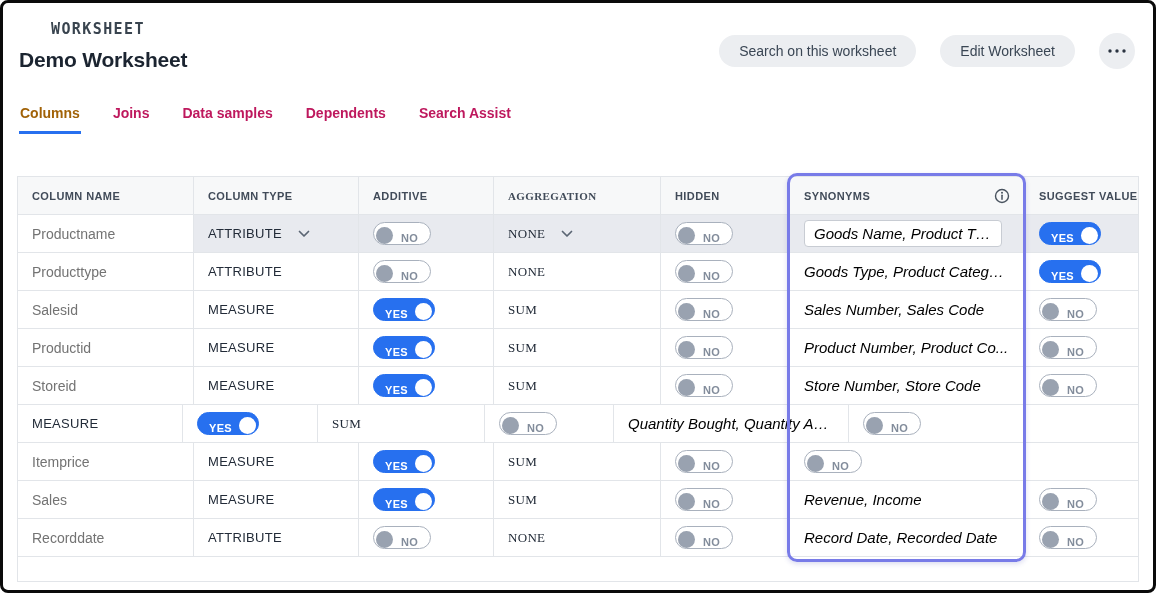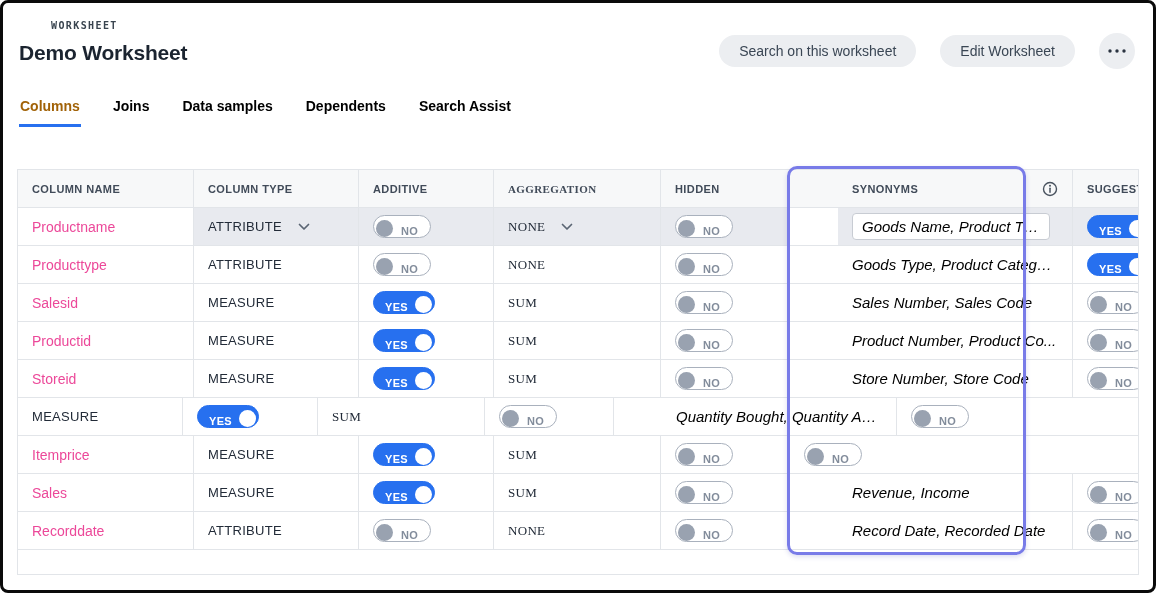--- a/index.html
+++ b/index.html
@@ -12,21 +12,21 @@
   .frame {
     position:absolute; inset:0;
     width:1156px; height:593px;
     border:3px solid #0a0a0a; border-radius:8px;
     background:#ffffff; overflow:hidden;
   }
   
   .hdr { position:relative; padding:17px 18px 0 16px; }
   .eyebrow {
     font-family:"DejaVu Sans Mono", monospace;
-    font-size:10px; font-weight:700; letter-spacing:1.4px;
+    font-size:15px; font-weight:700; letter-spacing:1.4px;
     color:#39444f;
     padding-left:32px;
   }
   .title {
     margin-top:10px;
     font-size:21px; font-weight:700; color:#1b2430; letter-spacing:-0.2px;
   }
   .actions { position:absolute; top:30px; right:18px; display:flex; align-items:center; gap:24px; }
   .pill-btn {
     border:none; cursor:pointer;
@@ -39,43 +39,43 @@
     border:none; cursor:pointer;
     background:#eceef1; color:#2a3340;
     width:36px; height:36px; border-radius:50%;
     font-size:13px; font-weight:700; letter-spacing:1px;
     display:flex; align-items:center; justify-content:center;
   }
   
   .tabs { display:flex; gap:31px; padding-left:16px; margin-top:33px; }
   .tab {
     border:none; background:transparent; cursor:pointer;
-    font-family:inherit; font-size:14px; font-weight:600; color:#000000;
+    font-family:inherit; font-size:14px; font-weight:600; color:#be185d;
     padding:0 1px 10px 1px; border-bottom:3px solid transparent;
   }
   .tab.active { color:#a16207; border-bottom-color:#2770ef; }
   
   .table-wrap { position:relative; margin:42px 14px 0 14px; }
   .tbl { border:1px solid #e2e5e9; background:#fff; }
   .trow { display:flex; height:38px; border-bottom:1px solid #e2e5e9; background:#fff; }
   .trow.head { background:#f7f8f9; }
   .cell {
     display:flex; align-items:center;
     padding:0 14px; height:100%;
     border-right:1px solid #e2e5e9;
     overflow:hidden; white-space:nowrap;
   }
   .cell:last-child { border-right:none; }
-  .c0{width:176px;} .c1{width:165px;} .c2{width:135px;} .c3{width:167px;font-family:Liberation Serif, serif;} .c4{width:129px;} .c5{width:235px;margin-left:48px;} .c6{flex:1;}
+  .c0{width:176px;} .c1{width:165px;} .c2{width:135px;} .c3{width:167px;font-family:Liberation Serif, serif;} .c4{width:129px;} .c5{width:235px;} .c6{flex:1;}
   .head .cell {
     font-size:11px; font-weight:700; letter-spacing:0.4px; color:#414b59;
   }
   .head .c5 { justify-content:space-between; }
   .trow.selected .cell:not(.c0) { background:#e8eaef; }
-  .name-txt { font-size:14px; color:#ec4899; }
+  .name-txt { font-size:14px; color:#737373; }
   .type-txt { font-size:13px; color:#222b38; letter-spacing:0.3px; }
   .chev { margin-left:16px; display:flex; align-items:center; }
   .syn-txt {
     font-size:15px; font-style:italic; color:#000000;
     overflow:hidden; text-overflow:ellipsis; white-space:nowrap; max-width:205px;
   }
   .syn-input {
     background:#ffffff; border:1px solid #c8ccd3; border-radius:4px;
     height:27px; display:flex; align-items:center;
     padding:0 9px; width:198px;

